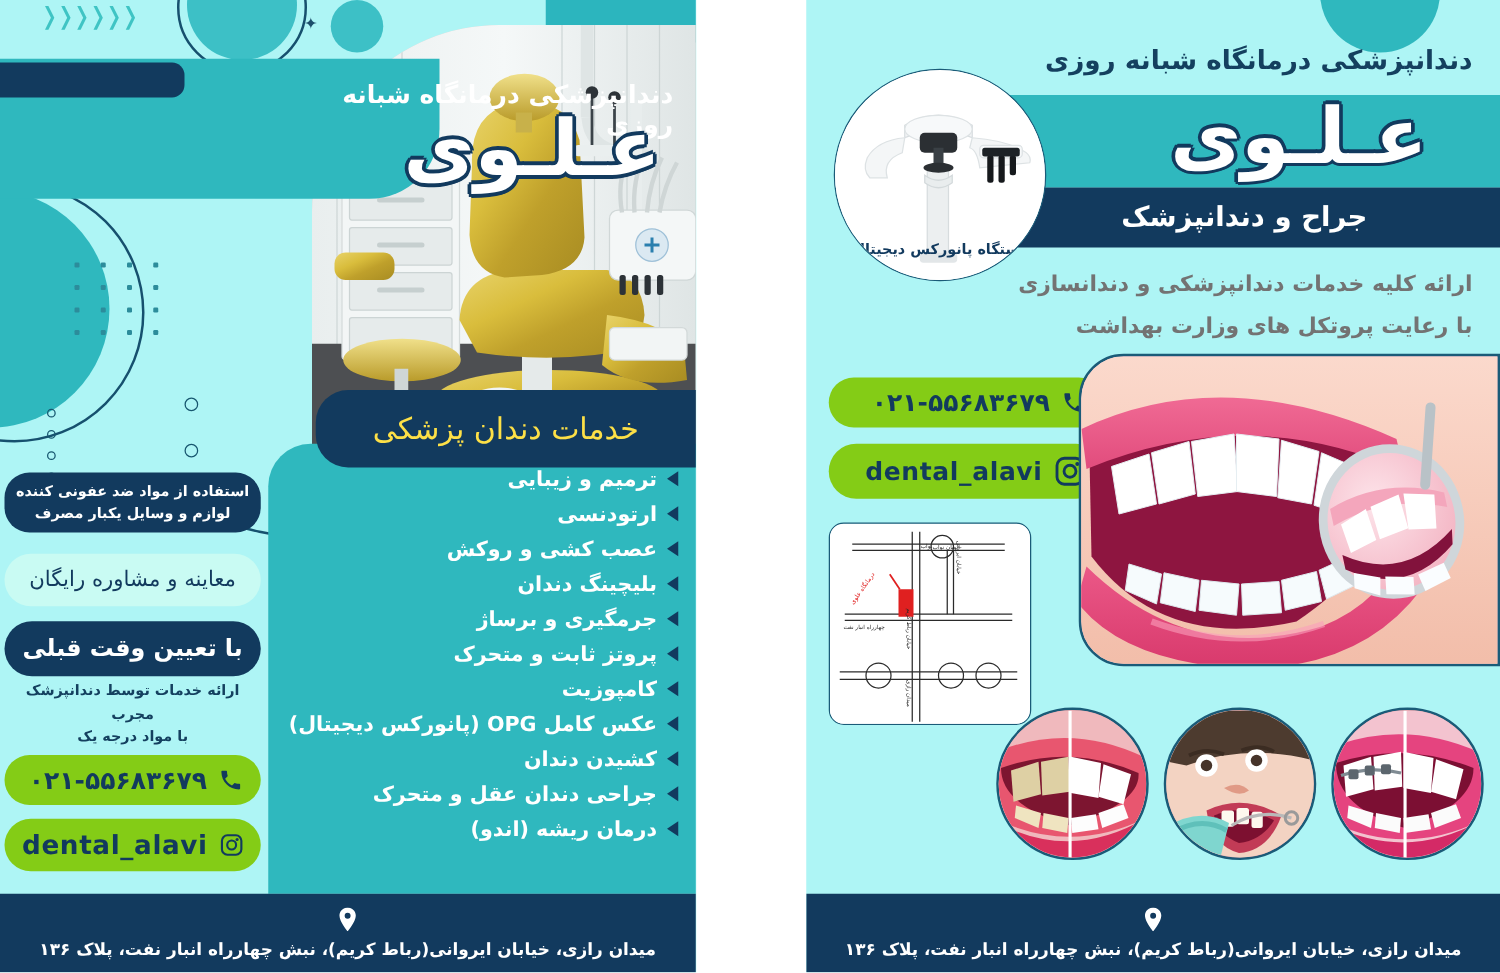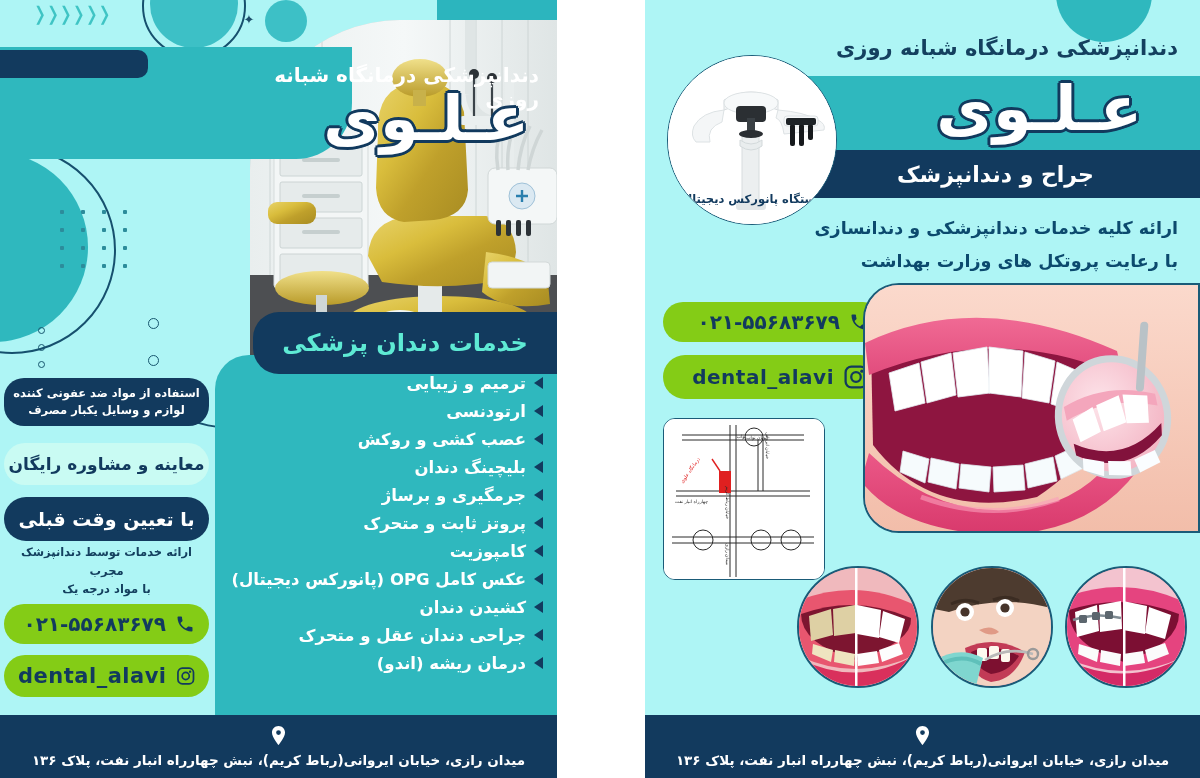--- a/index.html
+++ b/index.html
@@ -103,21 +103,21 @@
     background:#cfd3d2;
   }
   .lp-photo .scene { position:absolute; inset:0; }
 
   .lp-services-title {
     position:absolute; left:253px; top:312px; width:304px; height:62px;
     background:#123A5E; border-radius:26px 0 0 26px;
     display:flex; align-items:center; justify-content:center;
   }
   .lp-services-title span {
-    color:#5eead4; font-size:24px; font-weight:700; letter-spacing:0px;
+    color:#fde047; font-size:24px; font-weight:400; letter-spacing:0px;
   }
   .lp-services-panel {
     position:absolute; left:215px; top:355px; width:342px; height:360px;
     background:#2FB8BE; border-radius:34px 0 0 0;
   }
   .svc-list { position:absolute; left:0; top:14px; width:342px; }
   .svc-row {
     display:flex; align-items:center; justify-content:flex-start;
     gap:8px; padding:0 14px 0 0; height:28px;
   }
@@ -135,21 +135,21 @@
     position:absolute; display:flex; align-items:center; justify-content:center;
     text-align:center; border-radius:22px;
   }
   .pill.navy { background:#123A5E; color:#ffffff; }
   .pill.mint { background:#C9FBF3; color:#123A5E; }
   .pill.plain { background:transparent; color:#14405F; }
 
   #lp-pill-sterile { left:4px; top:378px; width:205px; height:48px; border-radius:20px;
     font-size:11.5px; font-weight:700; line-height:1.5; padding:0 8px; }
   #lp-pill-free    { left:4px; top:443px; width:205px; height:42px;
-    font-size:17px; font-weight:700; }
+    font-size:17px; font-weight:400; }
   #lp-pill-appt    { left:4px; top:497px; width:205px; height:44px;
     font-size:19px; font-weight:700; }
   #lp-note         { left:4px; top:550px; width:205px; height:42px;
     font-size:11.5px; font-weight:700; line-height:1.6; }
 
   .contact-pill {
     position:absolute; background:#84cc16; border-radius:22px;
     display:flex; align-items:center; gap:9px; padding:1px 14px;
   }
   #lp-phone { left:4px; top:604px; width:205px; height:40px; justify-content:flex-start; }
@@ -192,21 +192,21 @@
     background:#123A5E; border-radius:24px 0 0 24px;
     display:flex; align-items:center; justify-content:center;
   }
   .rp-role-band span { color:#ffffff; font-size:22px; font-weight:800; }
   .rp-teal-strip {
     position:absolute; right:0; top:150px; width:465px; height:48px;
     background:#2FB8BE; z-index:-1;
   }
   .rp-tagline {
     position:absolute; right:22px; top:212px; width:430px;
-    text-align:right; color:#0c4a6e; font-size:17.5px; font-weight:700; line-height:1.9;
+    text-align:right; color:#737373; font-size:17.5px; font-weight:700; line-height:1.9;
   }
   .rp-xray {
     position:absolute; left:22px; top:55px; width:170px; height:170px;
     background:#ffffff; border:1.6px solid #1A5B78; border-radius:50%;
     overflow:hidden;
   }
   .rp-xray .cap {
     position:absolute; bottom:18px; left:0; width:100%;
     text-align:center; color:#123A5E; font-size:11.5px; font-weight:800;
   }

